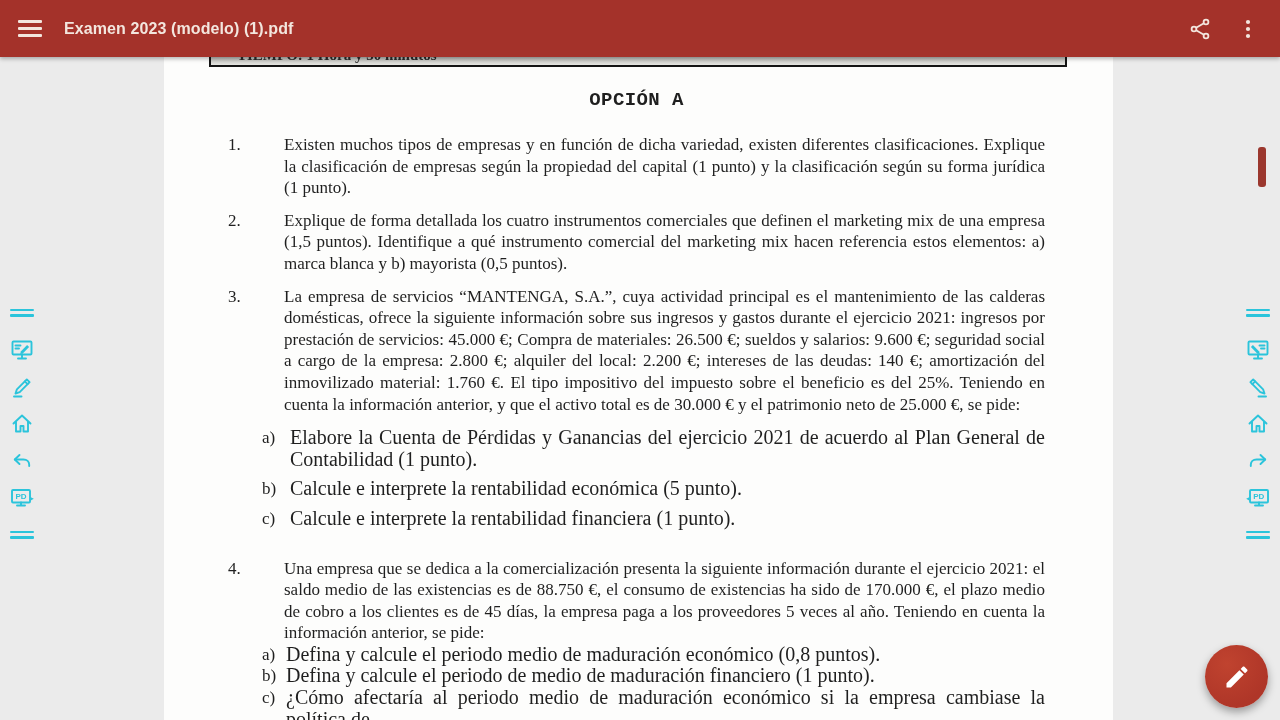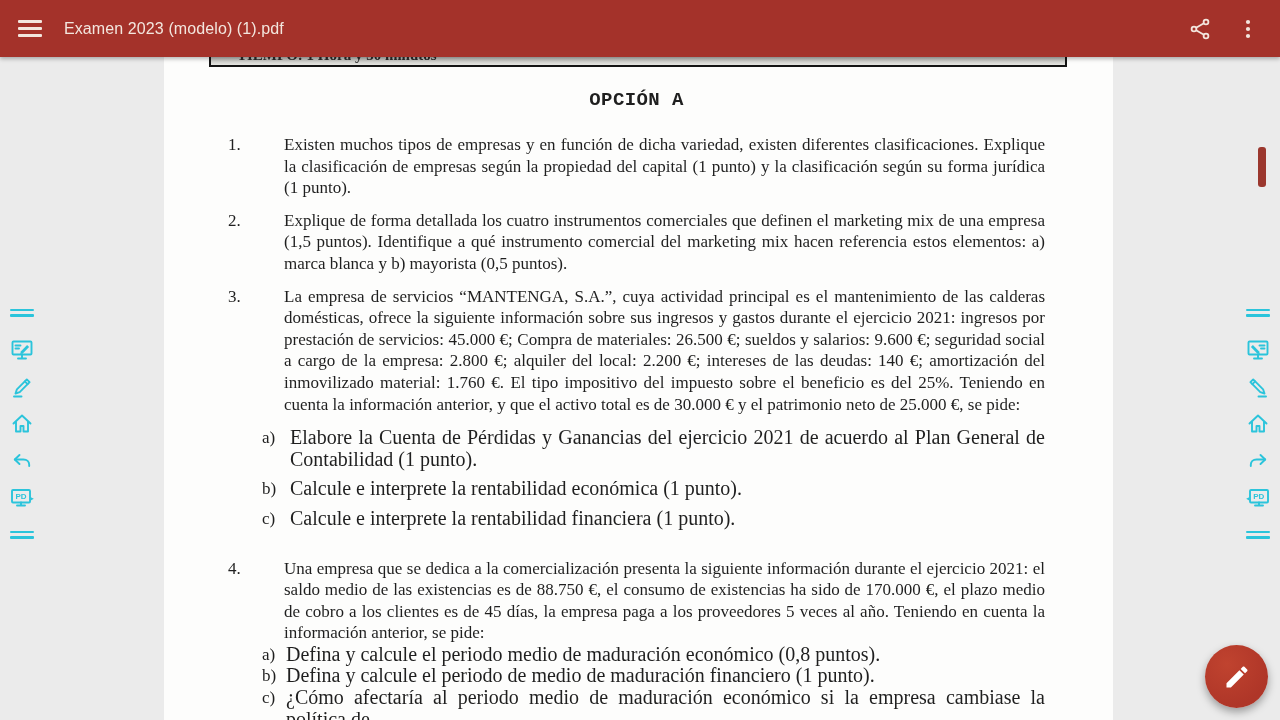--- a/index.html
+++ b/index.html
@@ -12,21 +12,21 @@
   body{font-family:"Liberation Sans",sans-serif;background:var(--canvas-bg);position:relative;}
 
   
   .appbar{position:absolute;top:0;left:0;width:1280px;height:57px;background:var(--appbar-bg);
     display:flex;align-items:center;z-index:30;box-shadow:0 2px 4px rgba(0,0,0,.28);}
   .iconbtn{background:none;border:none;width:48px;height:48px;display:flex;align-items:center;
     justify-content:center;cursor:pointer;flex:0 0 auto;}
   .menu-btn{margin-left:6px;}
   .hamburger{display:flex;flex-direction:column;gap:4px;width:24px;}
   .hamburger i{display:block;height:3px;background:var(--appbar-fg);border-radius:1px;}
-  .appbar-title{color:var(--appbar-fg);font-size:16px;font-weight:400;margin-left:10px;flex:1 1 auto;
+  .appbar-title{color:var(--appbar-fg);font-size:16px;font-weight:700;margin-left:10px;flex:1 1 auto;
     white-space:nowrap;overflow:hidden;text-overflow:ellipsis;letter-spacing:.1px;}
   .appbar svg{display:block;}
   .appbar-actions{display:flex;margin-right:8px;}
 
   
   .content{position:absolute;top:57px;left:0;width:1280px;height:663px;background:var(--canvas-bg);}
   .page{position:absolute;left:164px;top:0;width:949px;height:663px;background:var(--page-bg);overflow:hidden;}
 
   .tiempo-box{position:absolute;top:0;left:45px;width:858px;height:10px;overflow:hidden;
     border-left:2px solid #141414;border-right:2px solid #141414;border-bottom:2px solid #141414;
@@ -136,21 +136,21 @@
           <span class="qnum">3.</span>
           <div class="qbody">
             <p class="qtext">La empresa de servicios “MANTENGA, S.A.”, cuya actividad principal es el mantenimiento de las calderas domésticas, ofrece la siguiente información sobre sus ingresos y gastos durante el ejercicio 2021: ingresos por prestación de servicios: 45.000 €; Compra de materiales: 26.500 €; sueldos y salarios: 9.600 €; seguridad social a cargo de la empresa: 2.800 €; alquiler del local: 2.200 €; intereses de las deudas: 140 €; amortización del inmovilizado material: 1.760 €. El tipo impositivo del impuesto sobre el beneficio es del 25%. Teniendo en cuenta la información anterior, y que el activo total es de 30.000 € y el patrimonio neto de 25.000 €, se pide:</p>
             <div class="subs">
               <div class="sub">
                 <span class="slabel">a)</span>
                 <span class="stext">Elabore la Cuenta de Pérdidas y Ganancias del ejercicio 2021 de acuerdo al Plan General de Contabilidad (1 punto).</span>
               </div>
               <div class="sub">
                 <span class="slabel">b)</span>
-                <span class="stext">Calcule e interprete la rentabilidad económica (1 punto).</span>
+                <span class="stext">Calcule e interprete la rentabilidad económica (5 punto).</span>
               </div>
               <div class="sub">
                 <span class="slabel">c)</span>
                 <span class="stext">Calcule e interprete la rentabilidad financiera (1 punto).</span>
               </div>
             </div>
           </div>
         </div>
 
         <div class="q" style="margin-top:20px;">

